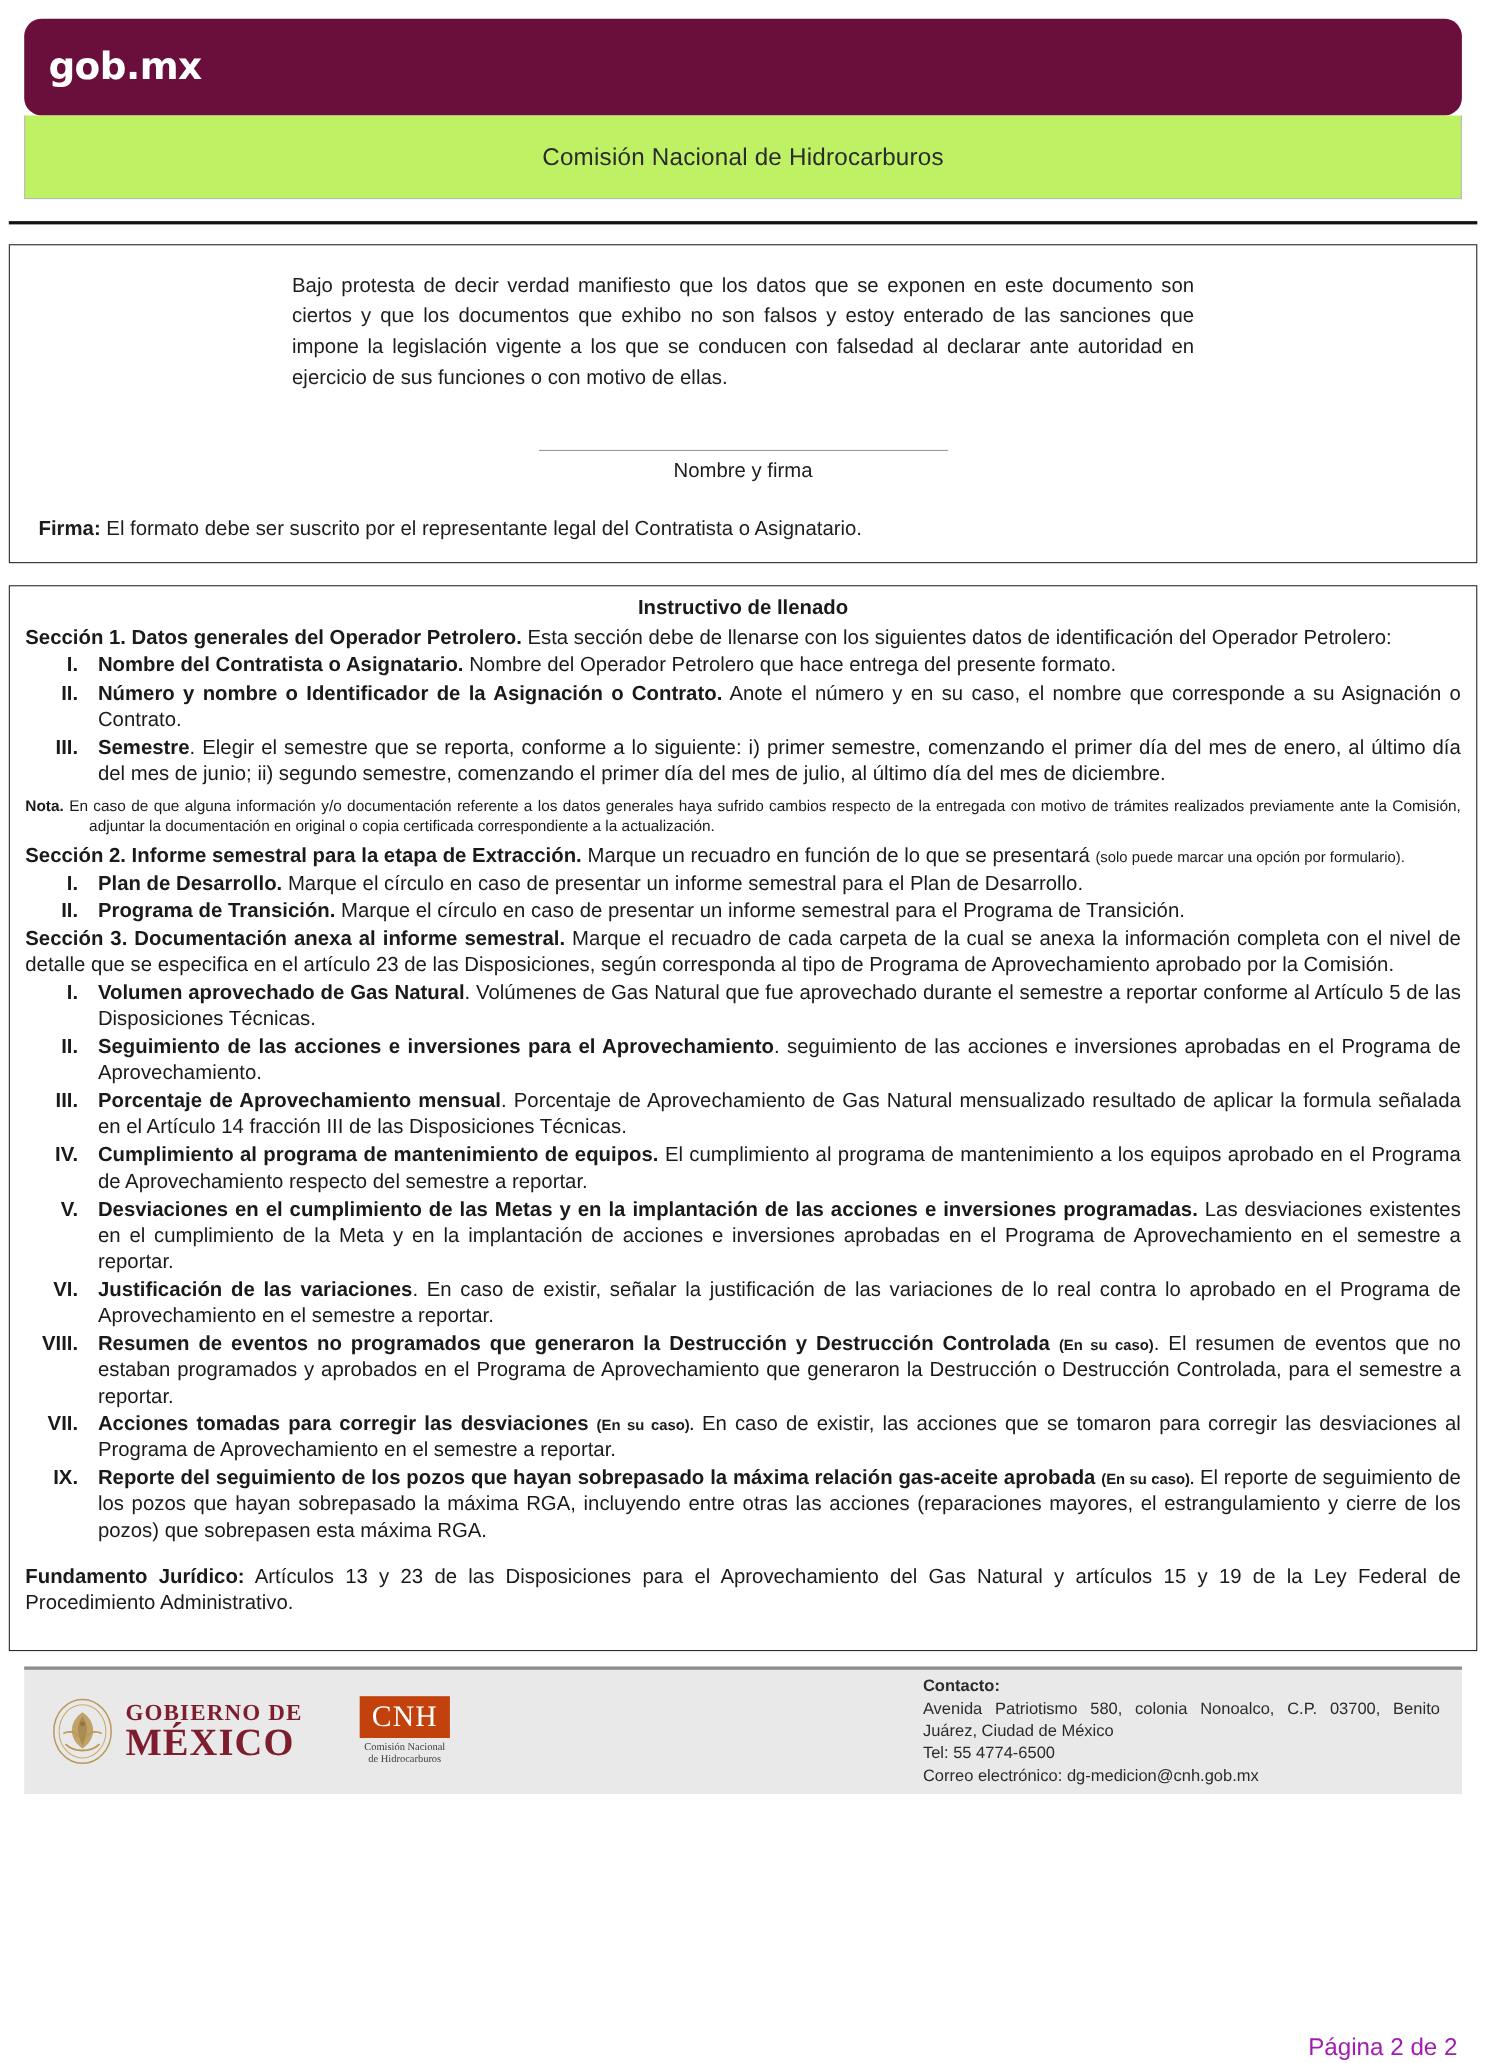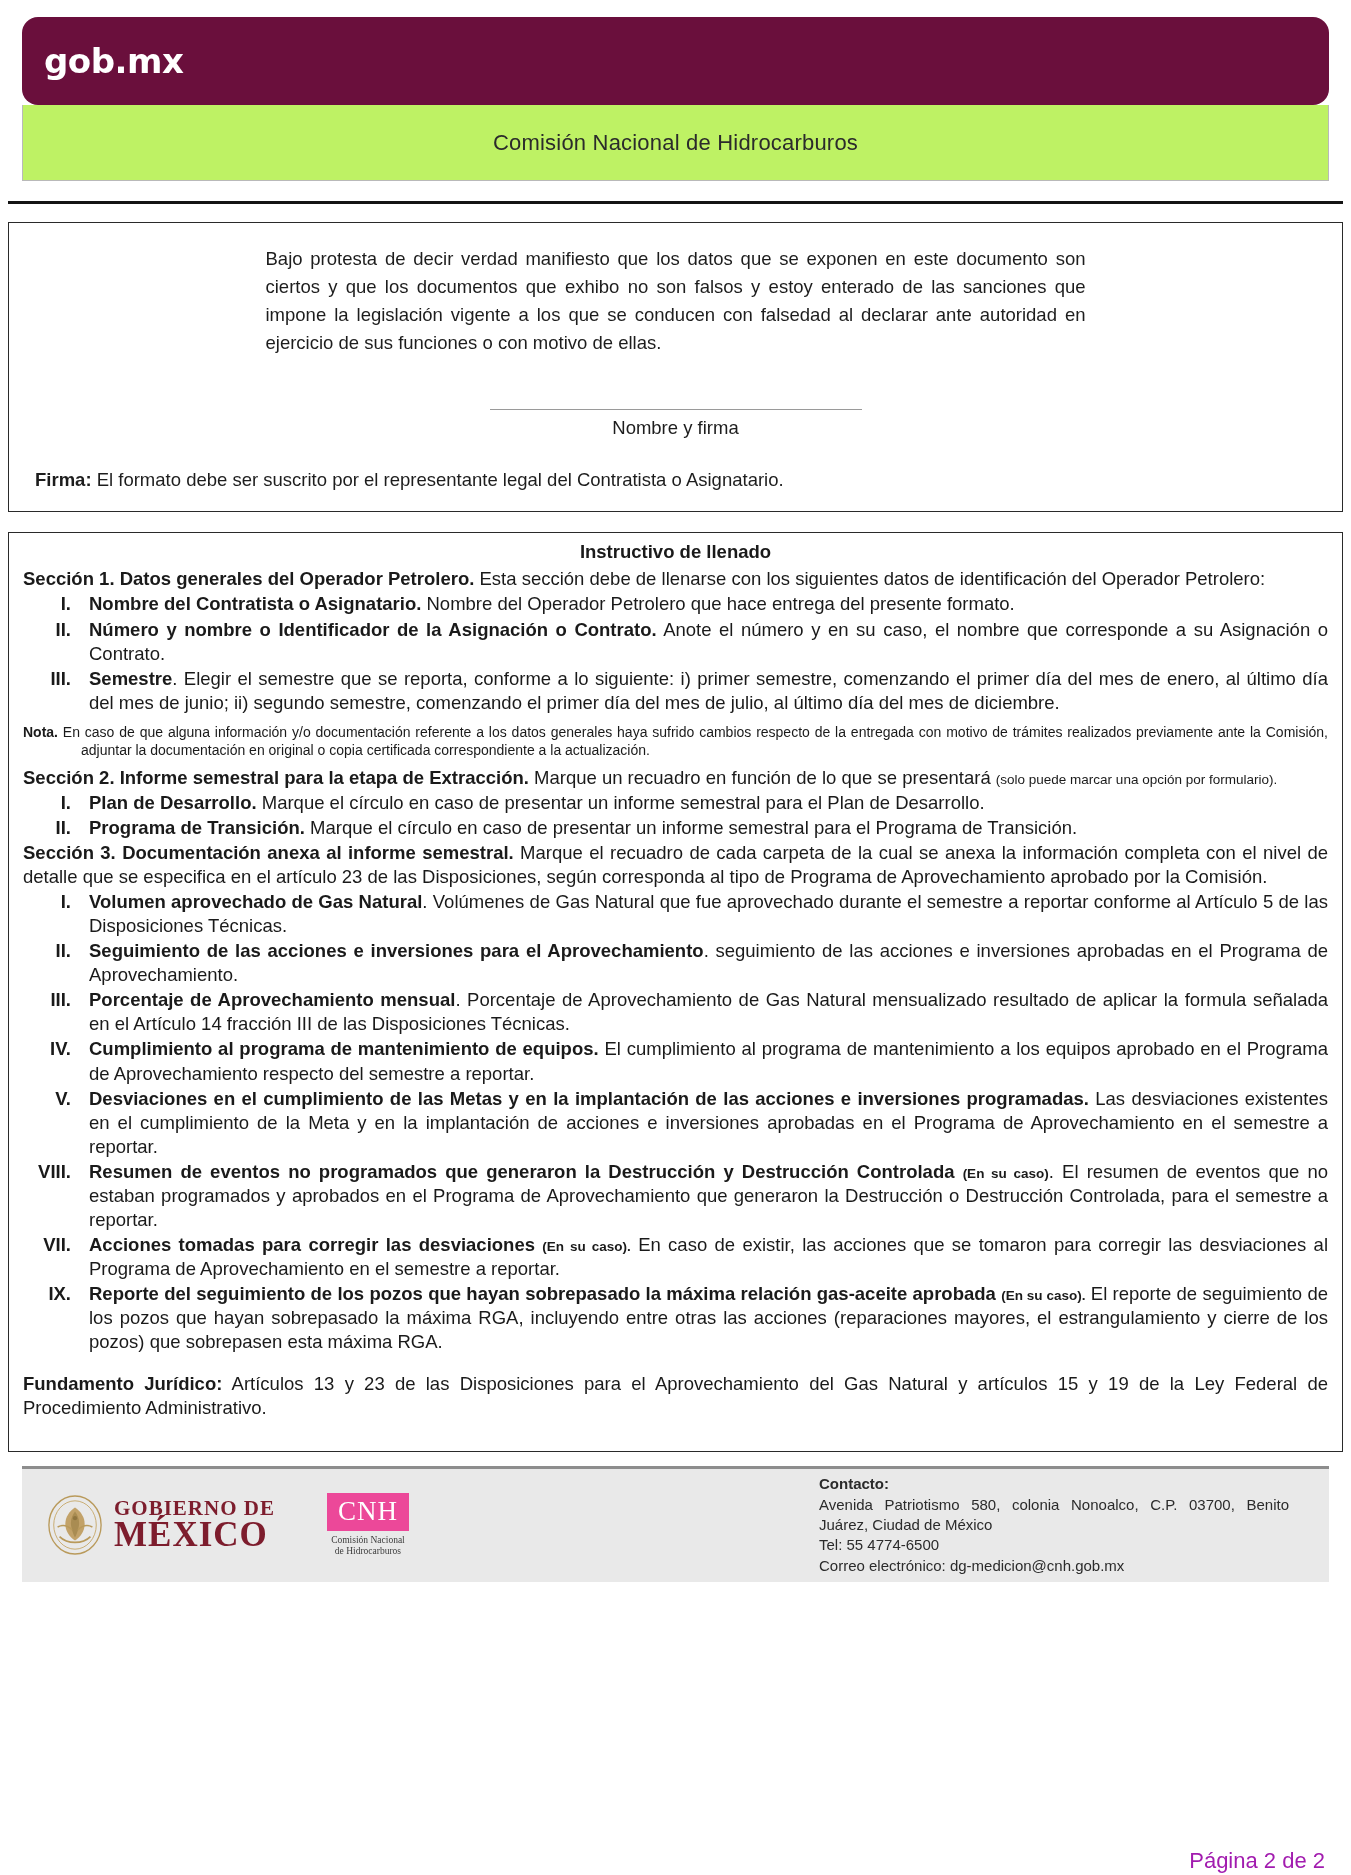--- a/index.html
+++ b/index.html
@@ -199,21 +199,21 @@
     font-weight: bold;
     letter-spacing: 1px;
   }
   .gob-mex-text .l2 {
     font-size: 35px;
     font-weight: bold;
     letter-spacing: 1px;
   }
   .cnh-logo { text-align: center; }
   .cnh-mark {
-    background: #ec4899;
+    background: #c2410c;
     color: #ffffff;
     font-family: "Liberation Serif", serif;
     font-size: 27px;
     letter-spacing: 1px;
     padding: 5px 11px 6px 11px;
     display: inline-block;
     line-height: 1;
   }
   .cnh-sub {
     font-family: "Liberation Serif", serif;
@@ -236,21 +236,21 @@
   .conamer-text .c2 {
     font-size: 7.5px;
     font-weight: bold;
     color: #2b2b2b;
     letter-spacing: 0.2px;
     margin-top: 2px;
   }
   .footer-contact {
     flex: 0 0 auto;
     width: 470px;
-    padding-right: 40px;
+    padding-right: 20px;
     font-size: 15px;
     line-height: 1.36;
     color: #2b2b2b;
   }
   .footer-contact .ct-title { font-weight: bold; }
   .ct-addr { text-align: justify; }
   .page-number {
     position: absolute;
     right: 26px;
     bottom: 18px;
@@ -326,20 +326,24 @@
         <span class="rn">III.</span>
         <span class="li-body"><b>Porcentaje de Aprovechamiento mensual</b><span>. Porcentaje de Aprovechamiento de Gas Natural mensualizado resultado de aplicar la formula señalada en el Artículo 14 fracción III de las Disposiciones Técnicas.</span></span>
       </li>
       <li>
         <span class="rn">IV.</span>
         <span class="li-body"><b>Cumplimiento al programa de mantenimiento de equipos.</b> <span>El cumplimiento al programa de mantenimiento a los equipos aprobado en el Programa de Aprovechamiento respecto del semestre a reportar.</span></span>
       </li>
       <li>
         <span class="rn">V.</span>
         <span class="li-body"><b>Desviaciones en el cumplimiento de las Metas y en la implantación de las acciones e inversiones programadas.</b> <span>Las desviaciones existentes en el cumplimiento de la Meta y en la implantación de acciones e inversiones aprobadas en el Programa de Aprovechamiento en el semestre a reportar.</span></span>
+      </li>
+      <li>
+        <span class="rn">VI.</span>
+        <span class="li-body"><b>Justificación de las variaciones</b><span>. En caso de existir, señalar la justificación de las variaciones de lo real contra lo aprobado en el Programa de Aprovechamiento en el semestre a reportar.</span></span>
       </li>
       <li>
         <span class="rn">VIII.</span>
         <span class="li-body"><b>Resumen de eventos no programados que generaron la Destrucción y Destrucción Controlada</b> <b class="small">(En su caso)</b><span>. El resumen de eventos que no estaban programados y aprobados en el Programa de Aprovechamiento que generaron la Destrucción o Destrucción Controlada, para el semestre a reportar.</span></span>
       </li>
       <li>
         <span class="rn">VII.</span>
         <span class="li-body"><b>Acciones tomadas para corregir las desviaciones</b> <b class="small">(En su caso).</b> <span>En caso de existir, las acciones que se tomaron para corregir las desviaciones al Programa de Aprovechamiento en el semestre a reportar.</span></span>
       </li>
       <li>

